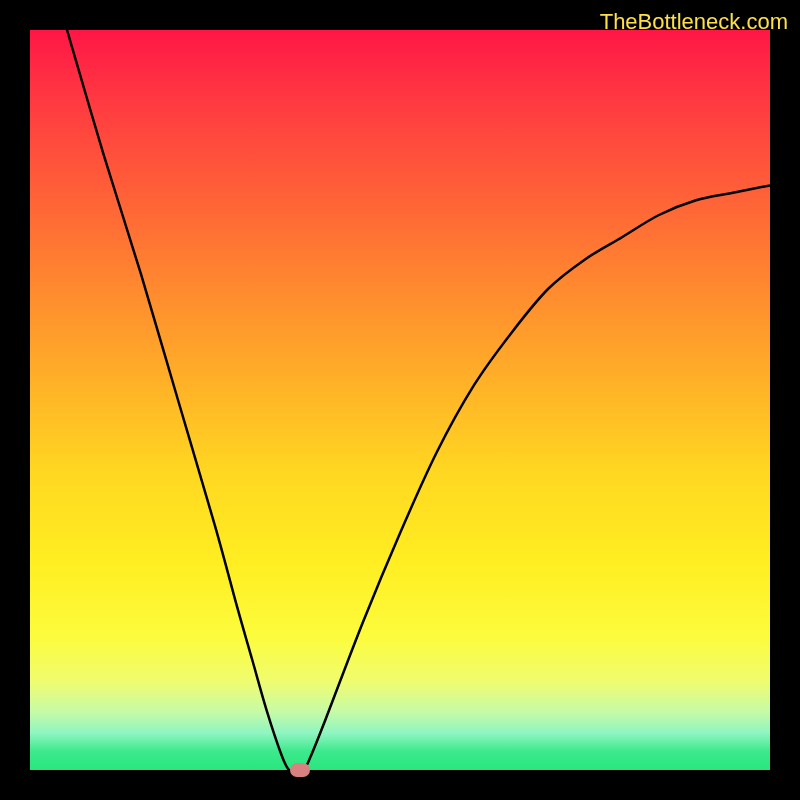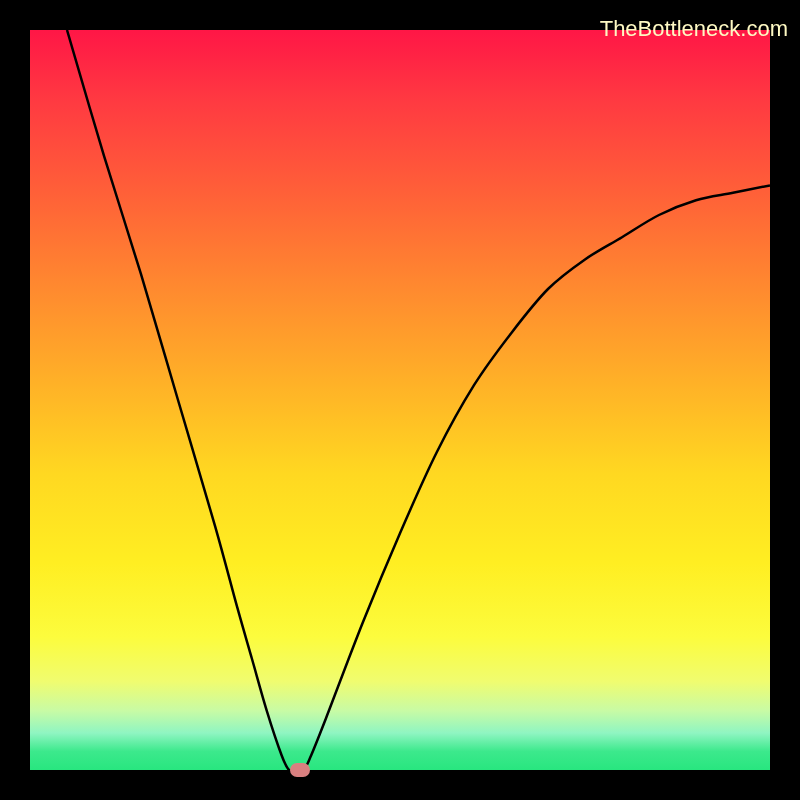--- a/index.html
+++ b/index.html
@@ -6,23 +6,23 @@
     margin: 0;
     padding: 0;
     width: 800px;
     height: 800px;
     background: #000;
     position: relative;
     font-family: Arial, sans-serif;
   }
   .watermark {
     position: absolute;
-    top: 16px;
+    top: 9px;
     right: 12px;
-    color: #fef9c3;
+    color: #fde047;
     font-size: 22px;
     font-weight: 500;
     z-index: 10;
   }
   .chart-area {
     position: absolute;
     left: 30px;
     top: 30px;
     width: 740px;
     height: 740px;

